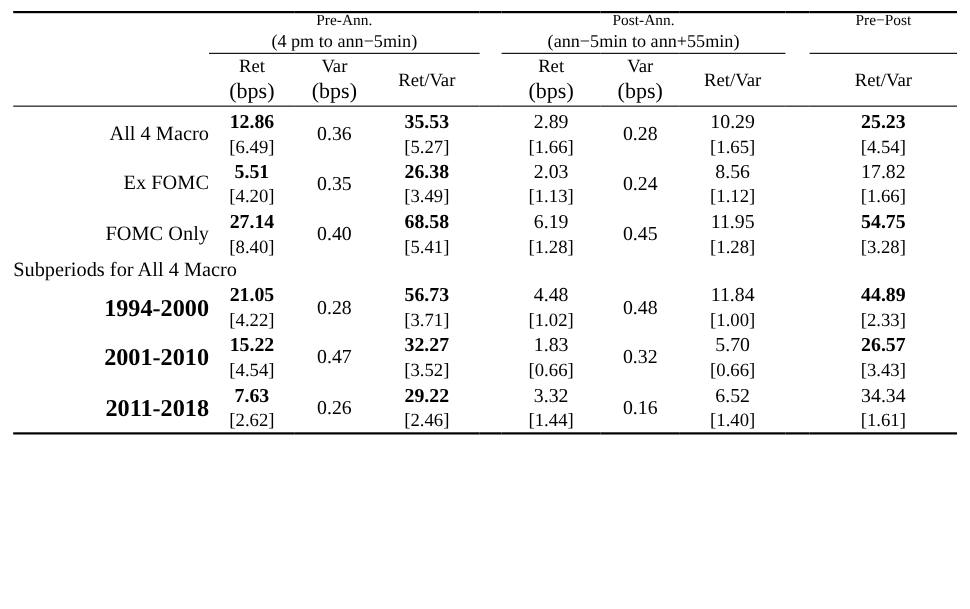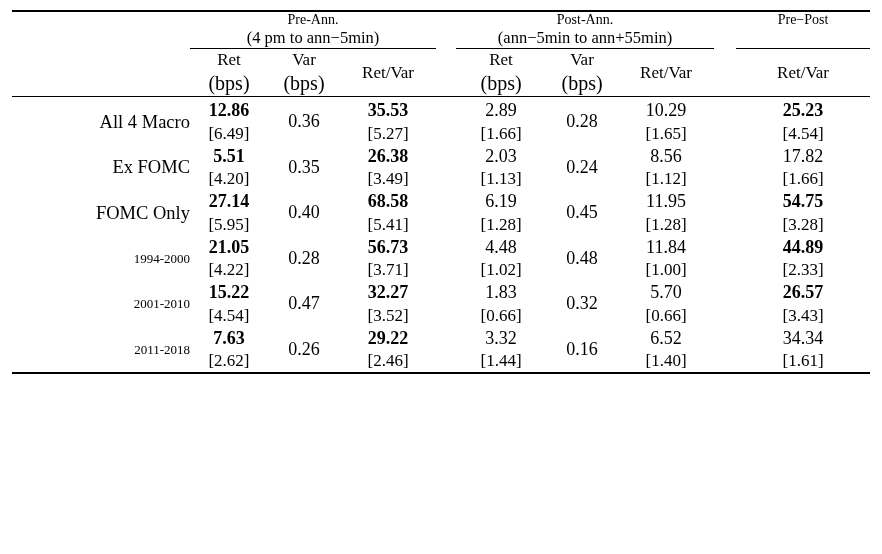--- a/index.html
+++ b/index.html
@@ -68,22 +68,22 @@
     font-size: 20px;
   }
 
   .rowlabel {
     text-align: right;
     font-size: 18.5px;
     font-weight: bold;
     padding-left: 3px;
   }
   .rowlabel.plain {
-    font-weight: normal;
-    font-size: 13px;
+    font-weight: bold;
+    font-size: 22px;
   }
   .section-label {
     text-align: left;
     font-size: 18.5px;
     font-weight: bold;
     padding-left: 3px;
     padding-top: 13px;
     padding-bottom: 9px;
   }
 
@@ -261,21 +261,21 @@
       <td class="cell">
         <span class="est">17.82</span>
         <span class="se">[1.66]</span>
       </td>
     </tr>
 
     <tr class="block-pad-top">
       <td class="rowlabel">FOMC Only</td>
       <td class="cell">
         <span class="est bold">27.14</span>
-        <span class="se">[5.95]</span>
+        <span class="se">[8.40]</span>
       </td>
       <td class="cell">
         <span class="est">0.40</span>
         <span class="se"></span>
       </td>
       <td class="cell">
         <span class="est bold">68.58</span>
         <span class="se">[5.41]</span>
       </td>
       <td class="nopad"></td>
@@ -291,20 +291,23 @@
         <span class="est">11.95</span>
         <span class="se">[1.28]</span>
       </td>
       <td class="nopad"></td>
       <td class="cell">
         <span class="est bold">54.75</span>
         <span class="se">[3.28]</span>
       </td>
     </tr>
 
+    <tr>
+      <td class="section-label" colspan="10">Subperiods for All 4 Macro</td>
+    </tr>
 
     <tr class="block-pad-top">
       <td class="rowlabel plain">1994-2000</td>
       <td class="cell">
         <span class="est bold">21.05</span>
         <span class="se">[4.22]</span>
       </td>
       <td class="cell">
         <span class="est">0.28</span>
         <span class="se"></span>

